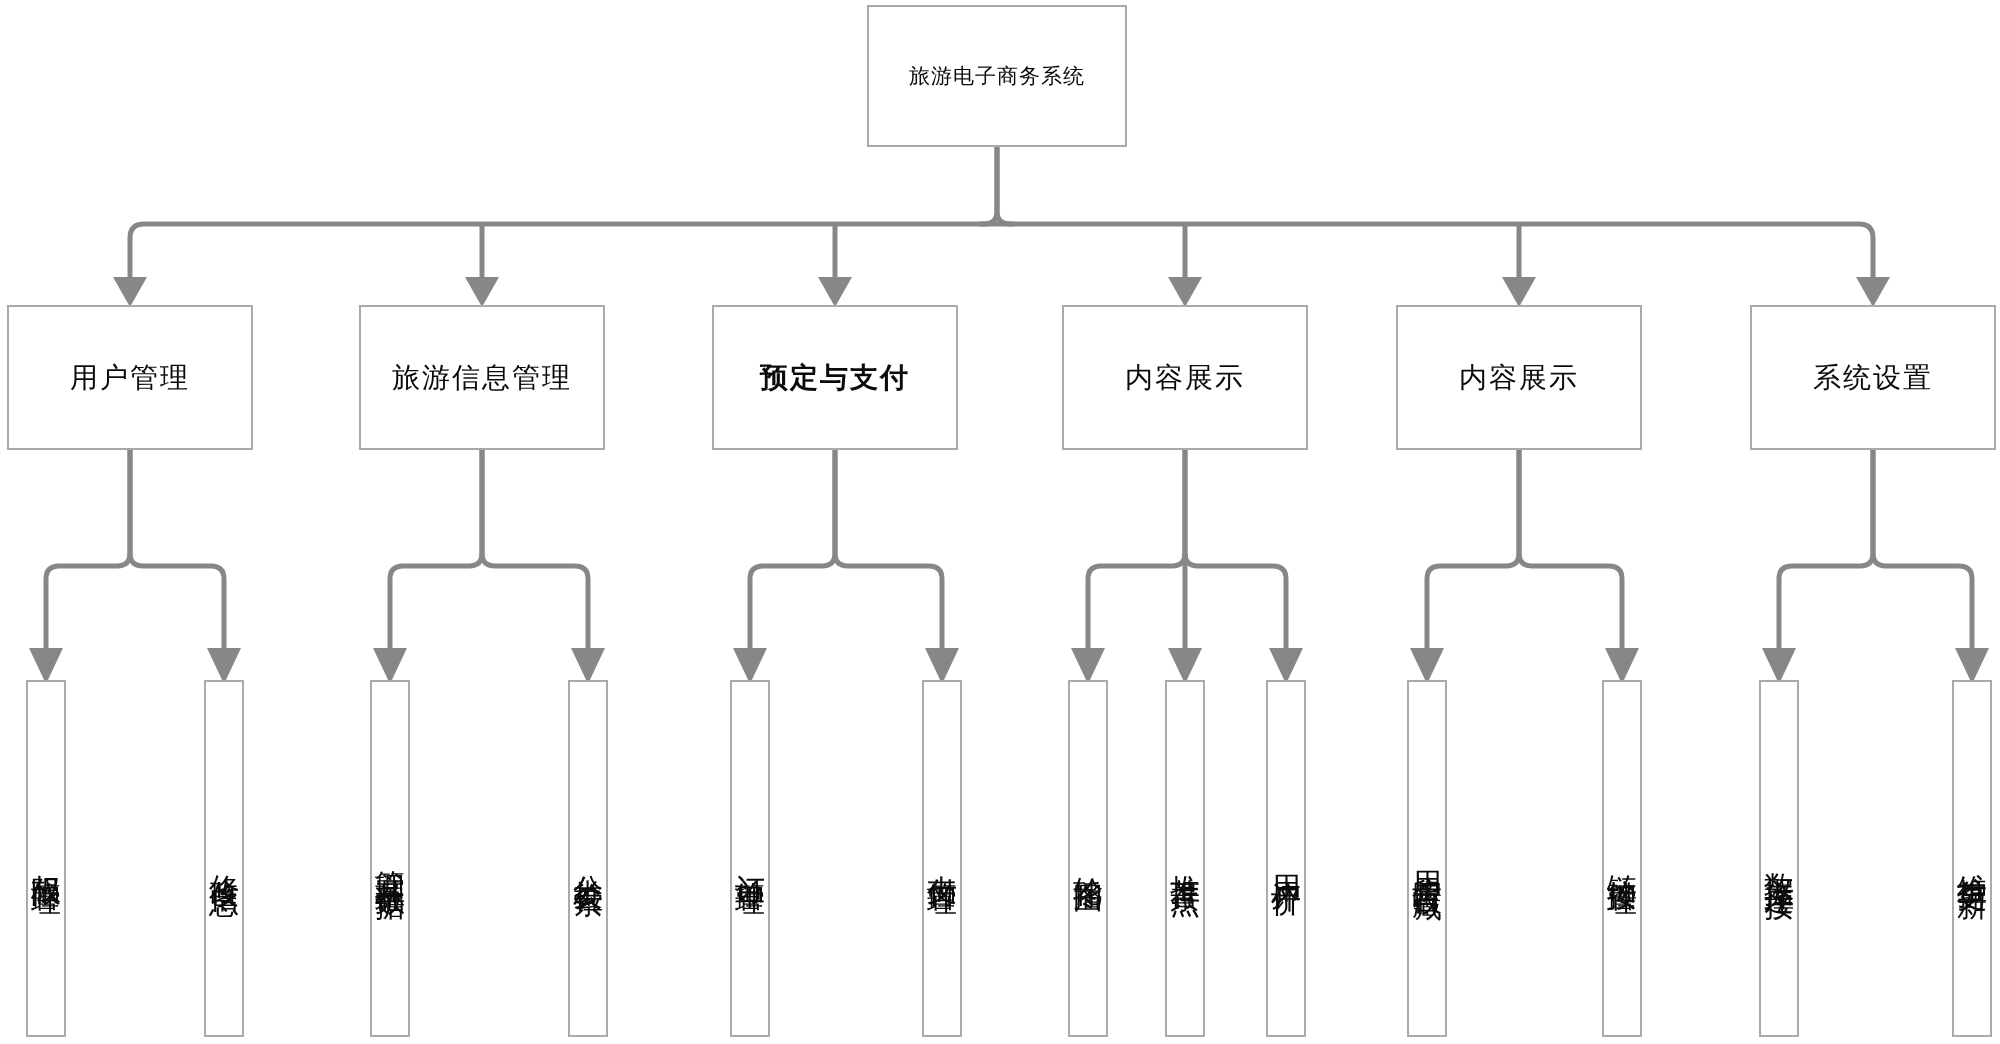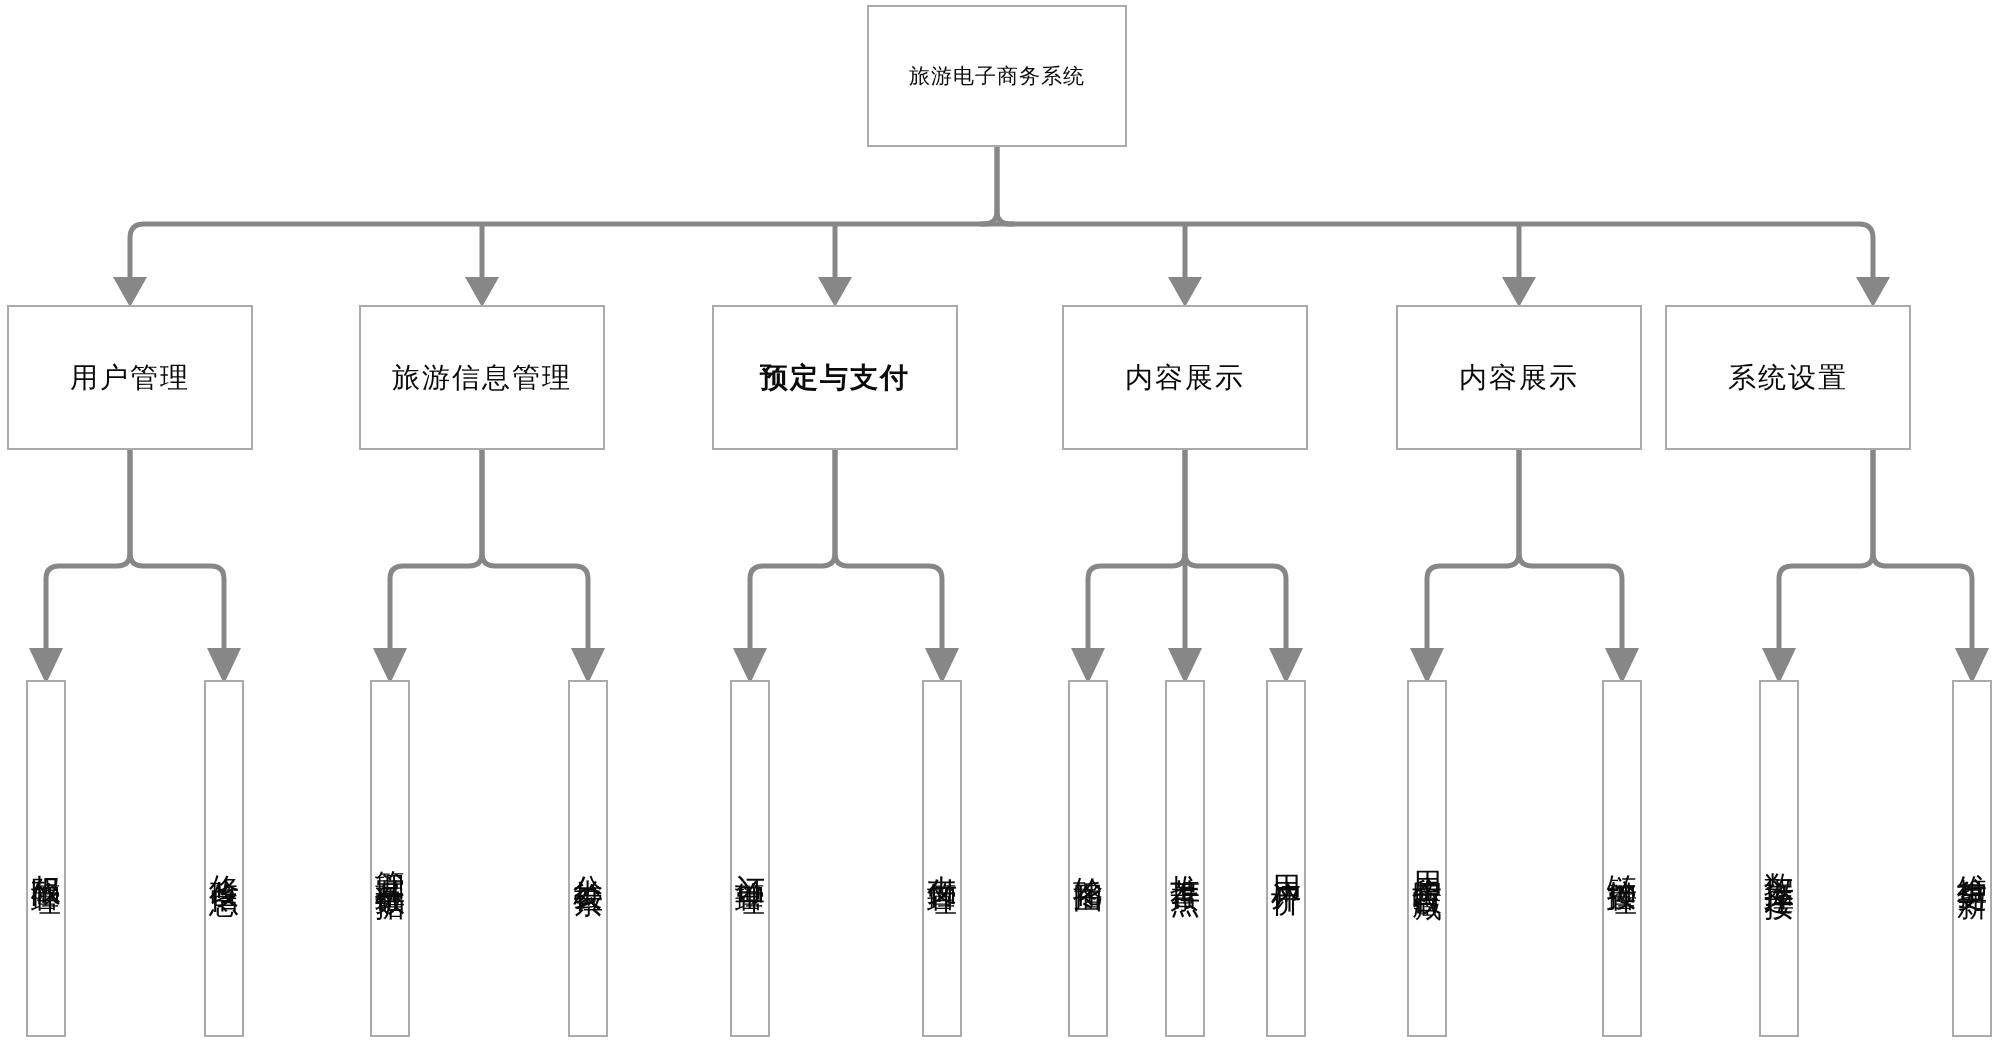--- a/index.html
+++ b/index.html
@@ -152,21 +152,21 @@
   </div>
   <div class="box l2-box" style="left:712px;font-weight:bold;">
     <span>预定与支付</span>
   </div>
   <div class="box l2-box" style="left:1062px;">
     <span>内容展示</span>
   </div>
   <div class="box l2-box" style="left:1396px;">
     <span>内容展示</span>
   </div>
-  <div class="box l2-box" style="left:1665px;text-align:center;">
+  <div class="box l2-box" style="left:1750px;text-align:center;">
     <span>系统设置</span>
   </div>
 
   <div class="box l3-box" style="left:26px;">
     <span>权限管理</span>
   </div>
   <div class="box l3-box" style="left:204px;">
     <span>修改信息</span>
   </div>
 

